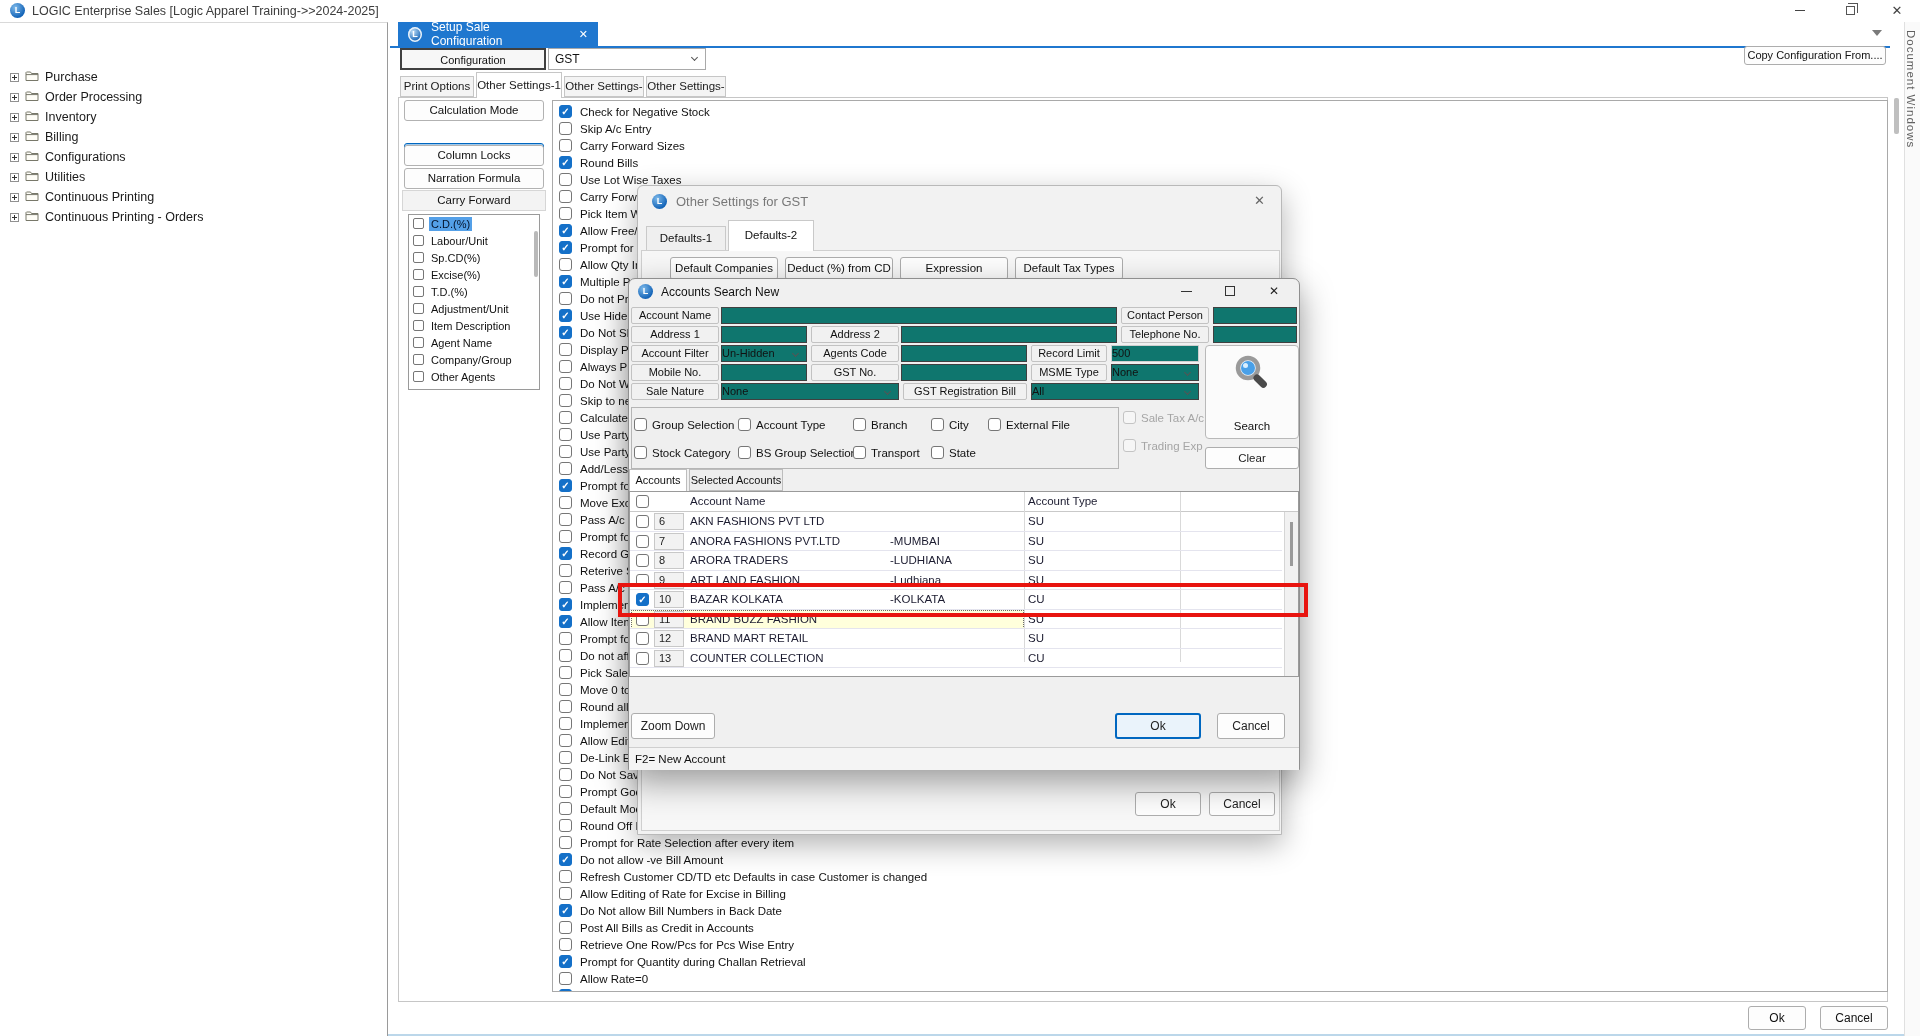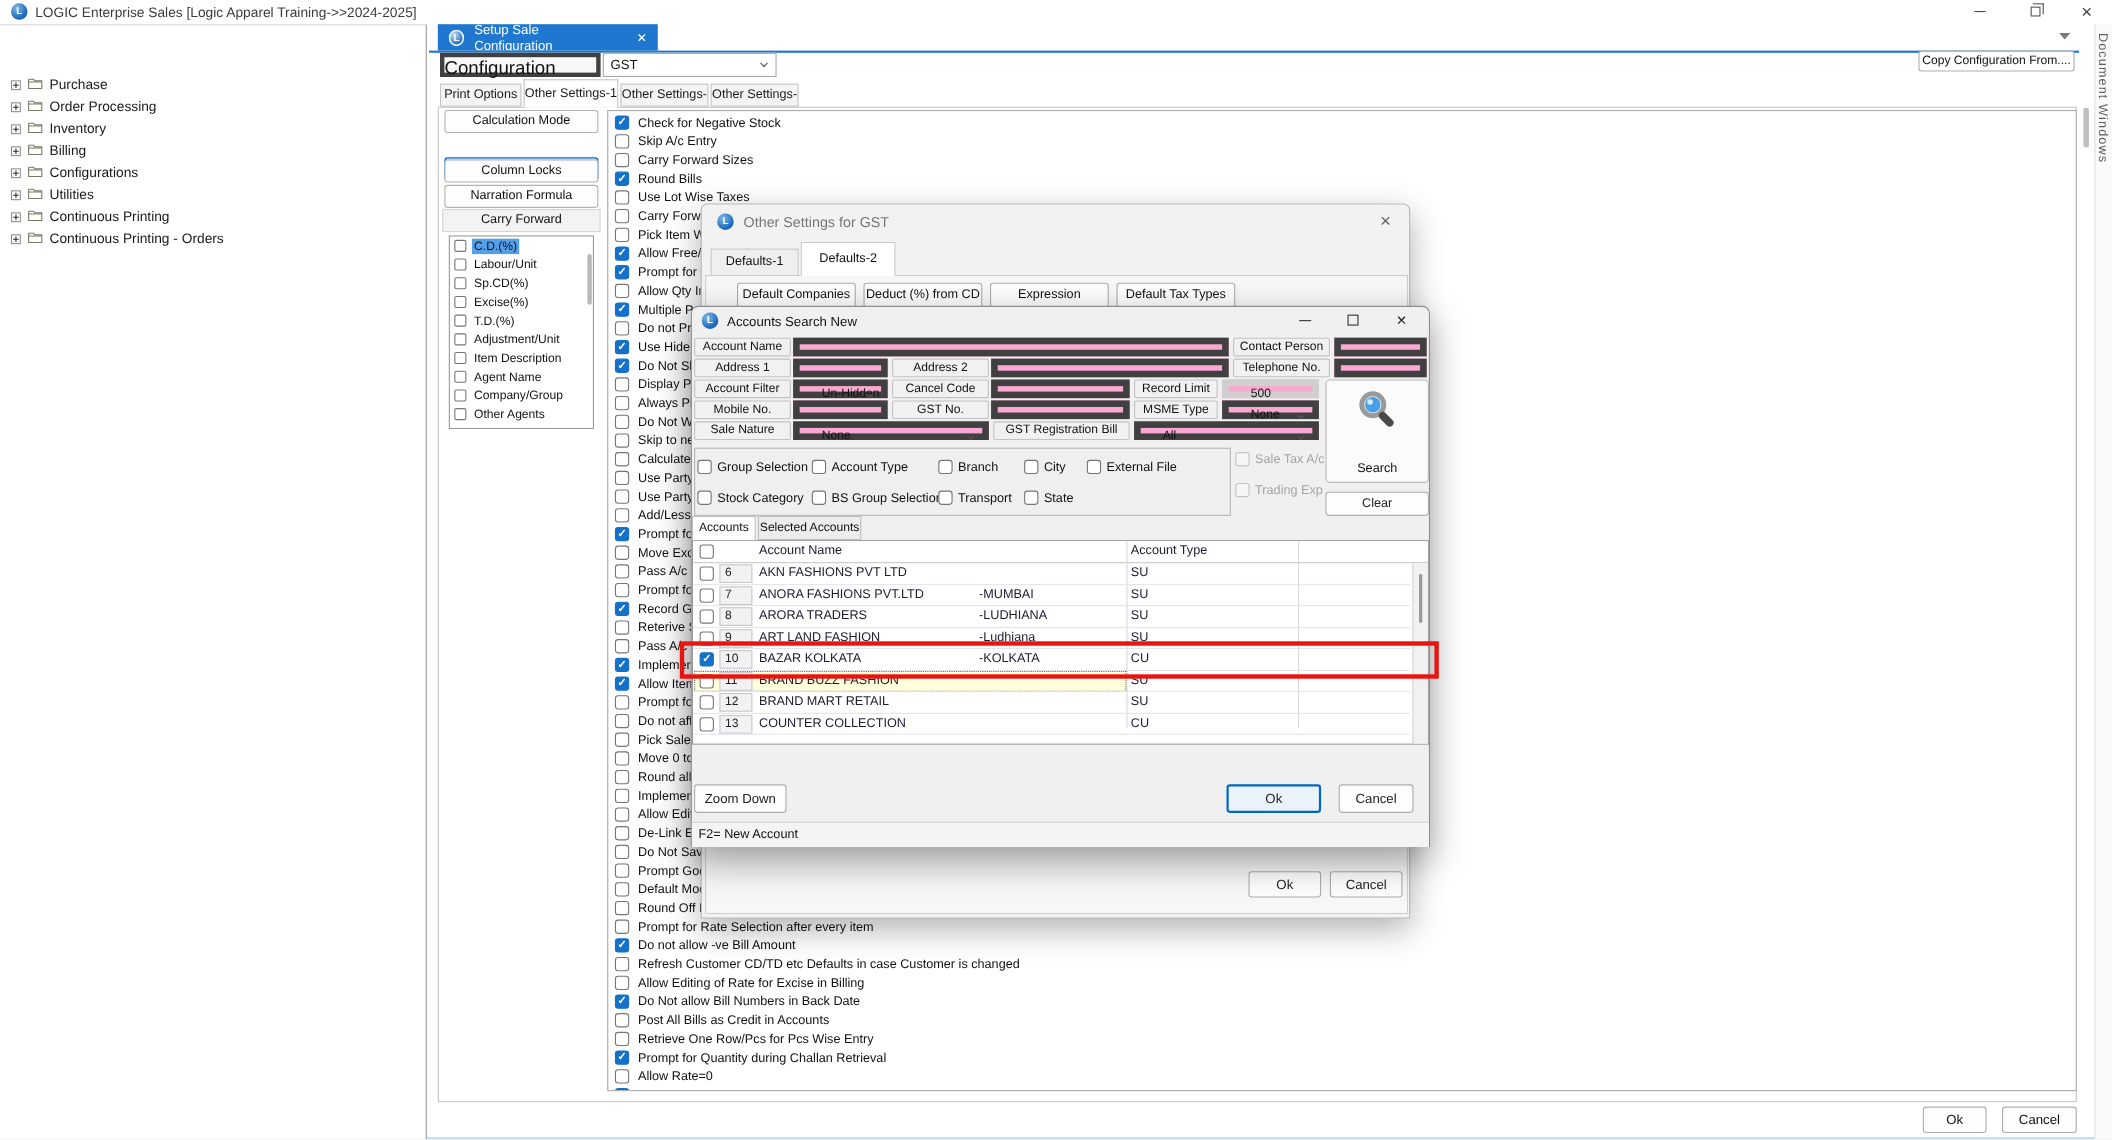--- a/index.html
+++ b/index.html
@@ -35,21 +35,21 @@
 .tab-close { margin-left:14px; font-size:11px; cursor:default; }
 .tab-underline { position:absolute; left:390px; top:46px; width:1500px; height:2px; background:#1f77cf; }
 .tab-caret { position:absolute; left:1872px; top:30px; width:0; height:0; border-left:5px solid transparent; border-right:5px solid transparent; border-top:6px solid #7a7a7a; }
 .copy-btn { position:absolute; left:1744px; top:46px; width:142px; height:19px; background:#fdfdfd; border:1px solid #adadad; border-radius:3px; font-size:11px; text-align:center; line-height:17px; color:#111; }
 .docwin-strip { position:absolute; left:1904px; top:22px; width:16px; height:1014px; background:#fafafa; border-left:1px solid #e0e0e0; }
 .docwin-label { position:absolute; left:1905px; top:30px; writing-mode:vertical-lr; font-size:11.5px; color:#5f5f5f; letter-spacing:1px; }
 .mini-vscroll { position:absolute; left:1894px; top:98px; width:5px; height:36px; background:#bfbfbf; border-radius:2px; }
 
 
 .content-frame { position:absolute; left:398px; top:97px; width:1490px; height:905px; background:#fff; border:1px solid #c6c6c6; }
-.config-label { position:absolute; left:400px; top:48px; width:146px; height:22px; background:#f7f7f7; border:4px solid #404040; font-size:17px; line-height:20px; color:#111; }
+.config-label { position:absolute; left:400px; top:48px; width:146px; height:22px; background:#f7f7f7; border:2px solid #404040; font-size:11px; text-align:center; line-height:20px; color:#111; }
 .config-dd { position:absolute; left:548px; top:48px; width:158px; height:22px; background:#fff; border:1px solid #a9a9a9; font-size:12px; line-height:20px; padding-left:6px; color:#111; }
 .chev { position:absolute; right:8px; top:6px; width:5px; height:5px; border:solid #555; border-width:0 1.4px 1.4px 0; transform:rotate(45deg); }
 .subtab { position:absolute; font-size:11.5px; text-align:center; color:#1a1a1a; background:#f4f4f4; border:1px solid #c6c6c6; height:21px; top:76px; line-height:19px; }
 .subtab.active { background:#fff; border-bottom:none; height:26px; top:72px; line-height:24px; z-index:3; }
 
 
 .sbtn { position:absolute; left:404px; width:140px; height:21px; background:#fdfdfd; border:1px solid #b2b2b2; border-radius:3px; font-size:11.5px; text-align:center; line-height:19px; color:#111; }
 .sbtn.focus { border:1px solid #0067c0; box-shadow:0 0 0 1px #9fc9ec inset;margin-top:20px; }
 .sbtn.flat { background:#f3f3f3; border-radius:0; border-color:#d6d6d6; left:402px; width:144px; }
 .side-list-box { position:absolute; left:408px; top:214px; width:132px; height:176px; border:1px solid #9a9a9a; background:#fff; overflow:hidden; }
@@ -86,21 +86,21 @@
 
 
 .acc-modal { position:absolute; left:628px; top:278px; width:672px; height:492px; background:#f0f0f0; border:1px solid #8f8f8f; border-radius:7px 7px 0 0; box-shadow:0 12px 34px rgba(0,0,0,.38); z-index:20; }
 .am-title { position:absolute; left:0; top:0; width:100%; height:26px; }
 .am-title .logo { position:absolute; left:9px; top:5px; }
 .am-title-text { position:absolute; left:32px; top:6px; font-size:12px; color:#111; }
 .am-min { position:absolute; left:552px; top:12px; width:11px; height:1px; background:#333; }
 .am-max { position:absolute; left:596px; top:7px; width:10px; height:10px; border:1.2px solid #333; }
 .am-close { position:absolute; left:640px; top:5px; font-size:12px; color:#222; }
 .f-lbl { position:absolute; height:17px; background:#f1f1f1; border:1px solid #c2c2c2; border-radius:2px; font-size:11px; text-align:center; line-height:15px; color:#111; }
-.f-in { position:absolute; height:17px; background:#f9a8d4; border:6px solid #404040; font-size:11px; line-height:15px; padding-left:20px; color:#111; }
+.f-in { position:absolute; height:17px; background:#0f766e; border:1px solid #404040; font-size:11px; line-height:15px; padding-left:0; color:#111; }
 .r1 { top:28px; } .r2 { top:47px; } .r3 { top:66px; } .r4 { top:85px; } .r5 { top:104px; }
 .c1l { left:2px; width:88px; } .c2l { left:182px; width:88px; } .c3l { left:492px; width:88px; }
 .search-frame { position:absolute; left:576px; top:66px; width:94px; height:94px; background:#fbfbfb; border:1px solid #b9b9b9; border-radius:4px; }
 .search-frame .txt { position:absolute; bottom:6px; width:100%; text-align:center; font-size:11.5px; color:#111; }
 .clear-btn { position:absolute; left:576px; top:168px; width:94px; height:22px; background:#fdfdfd; border:1px solid #adadad; border-radius:3px; font-size:11.5px; text-align:center; line-height:20px; }
 .filter-box { position:absolute; left:2px; top:128px; width:488px; height:62px; border:1px solid #b5b5b5; background:#efefef; }
 .flt { position:absolute; display:flex; align-items:center; gap:5px; font-size:11.5px; color:#111; white-space:nowrap; }
 .dis-flt { position:absolute; display:flex; align-items:center; gap:5px; font-size:11.5px; color:#a5a5a5; white-space:nowrap; }
 .acc-tab { position:absolute; top:190px; height:22px; font-size:11px; text-align:center; background:#ededed; border:1px solid #bdbdbd; color:#111; }
 .acc-tab.active { background:#fff; border-bottom:none; z-index:2; }
@@ -549,21 +549,21 @@
     <div class="f-lbl r2 c2l">Address 2</div>
     <div class="f-in r2" style="left:272px;width:216px;"></div>
     <div class="f-lbl r2 c3l">Telephone No.</div>
     <div class="f-in r2" style="left:584px;width:84px;"></div>
 
     <div class="f-lbl r3 c1l">Account Filter</div>
     <div class="f-in r3" style="left:92px;width:86px;">
       <span>Un-Hidden</span>
       <span class="chev" style="top:5px;"></span>
     </div>
-    <div class="f-lbl r3 c2l">Cancel Code</div>
+    <div class="f-lbl r3 c2l">Agents Code</div>
     <div class="f-in r3" style="left:272px;width:126px;"></div>
     <div class="f-lbl r3" style="left:402px;width:76px;">Record Limit</div>
     <div class="f-in r3" style="left:482px;width:88px;border-color:#cfcfcf;">500</div>
 
     <div class="f-lbl r4 c1l">Mobile No.</div>
     <div class="f-in r4" style="left:92px;width:86px;"></div>
     <div class="f-lbl r4 c2l">GST No.</div>
     <div class="f-in r4" style="left:272px;width:126px;"></div>
     <div class="f-lbl r4" style="left:402px;width:76px;">MSME Type</div>
     <div class="f-in r4" style="left:482px;width:88px;">

